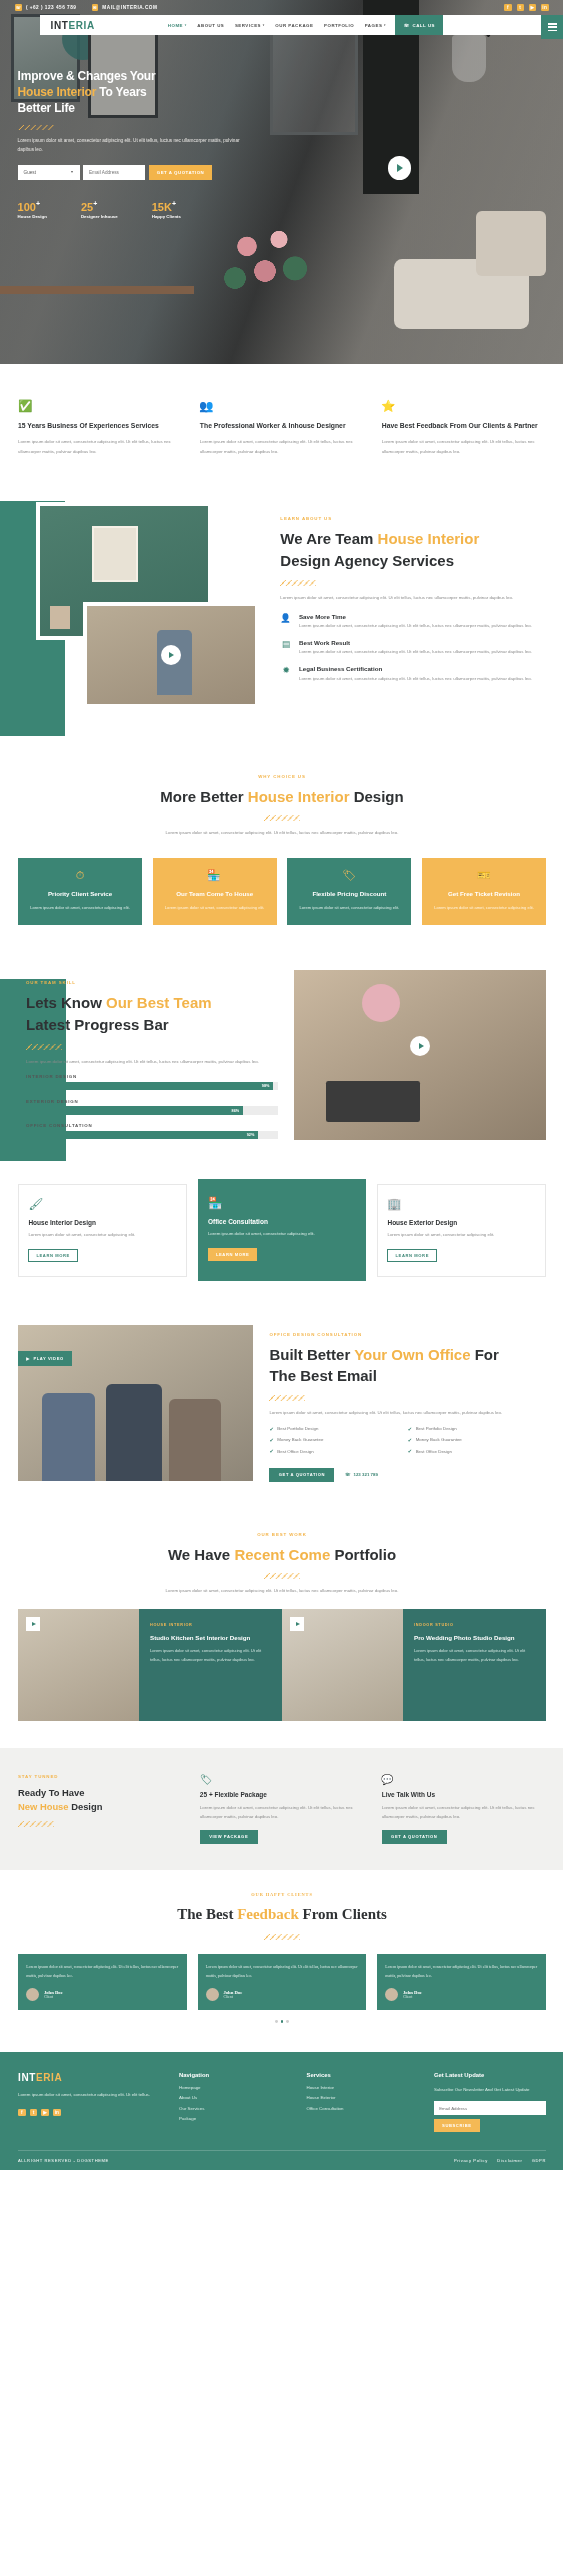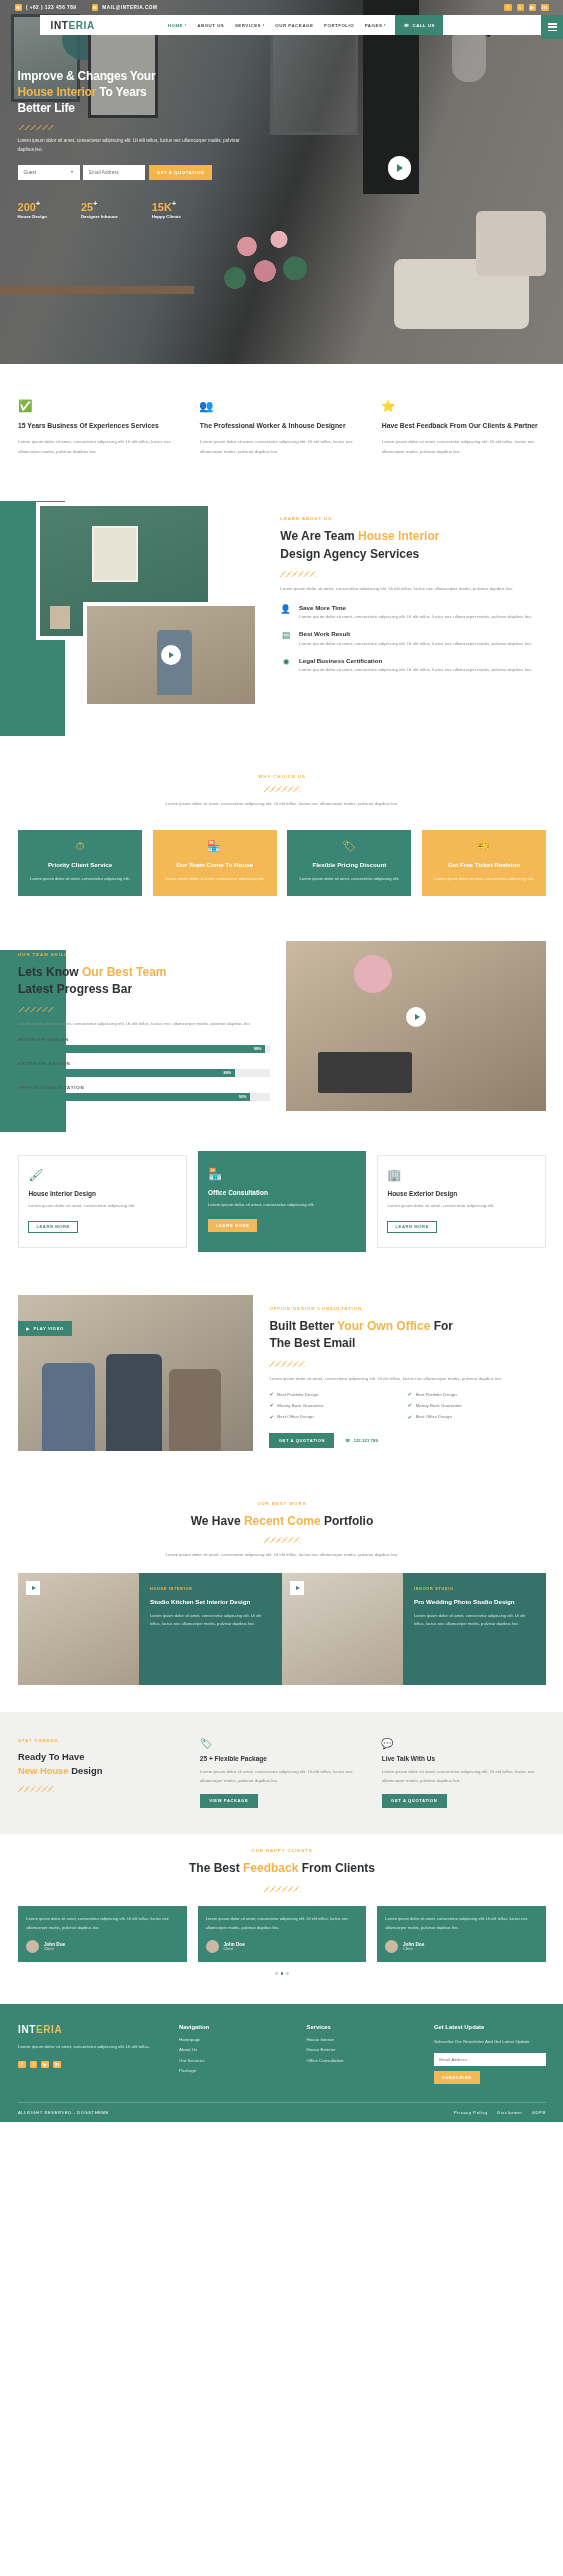--- a/index.html
+++ b/index.html
@@ -157,21 +157,21 @@
     background:linear-gradient(160deg,#b9ac96,#9a8c78); border:4.7px solid #fff;
   }
   .ai2 .person { position:absolute; left:70px; top:23.5px; width:35px; height:65px; background:#6c7f90; border-radius:4.7px 4.7px 0 0; }
   .ai2 .play {
     position:absolute; left:50%; top:50%; transform:translate(-50%,-50%);
     width:20px; height:20px; border-radius:50%; background:#fff; display:flex; align-items:center; justify-content:center;
   }
   .ai2 .play:after { content:""; border-left:5.3px solid #3b8574; border-top:3.5px solid transparent; border-bottom:3.5px solid transparent; margin-left:1.8px; }
   .about-txt { flex:1; padding-top:14px; }
   .eyebrow { font-size:4.4px; letter-spacing:0.9px; color:#f3b44a; font-weight:bold; margin-bottom:7px; }
-  .sect-h { font-size:12px; line-height:1.45; font-weight:bold; color:#2f3234; }
+  .sect-h { font-size:15px; line-height:1.45; font-weight:bold; color:#2f3234; }
   .lead { font-size:4.4px; color:#8b8b8b; line-height:2.1; margin-top:7px; }
   .about-list { margin-top:10.6px; }
   .ali { display:flex; gap:7px; margin-bottom:8.2px; }
   .ali .ic { color:#3b8574; font-size:8.8px; width:11.7px; flex:none; text-align:center; }
   .ali h4 { font-size:6.2px; font-weight:bold; color:#2f3234; margin-bottom:2.3px; }
   .ali p { font-size:4.4px; color:#8b8b8b; line-height:2; }
 
   
   .center { text-align:center; }
   .why { padding:26px 0 5.9px; }
@@ -186,21 +186,21 @@
   .c4.amber .ci { color:#3b8574; }
   .c4 h4 { font-size:6.2px; font-weight:bold; color:#fff; line-height:1.55; margin-bottom:5.3px; }
   .c4 p { font-size:4.1px; line-height:2; }
   .c4.green p { color:#d9ece6; }
   .c4.amber p { color:#fff3dd; }
 
   
   .skills { position:relative; padding:17.6px 0 29px; }
   .sk-bg { position:absolute; left:0; top:27px; width:66px; height:182px; background:#3b8574; }
   .sk-row { position:relative; display:flex; gap:16.4px; }
-  .sk-left { width:252px; padding-top:10.6px; }
+  .sk-left { width:252px; padding-top:10.6px;margin-left:8px; }
   .bar-block { margin-top:8.2px; }
   .bar-lbl { font-size:4.4px; font-weight:bold; letter-spacing:0.8px; color:#555; margin-bottom:2.9px; }
   .bar { height:8.2px; background:#ececec; position:relative; }
   .bar .fill { height:100%; background:#3b8574; display:flex; align-items:center; justify-content:flex-end; }
   .bar .pct { font-size:3.8px; color:#fff; padding-right:3.5px; font-weight:bold; }
   .sk-img { flex:1; height:170px; position:relative; background:linear-gradient(150deg,#cbb9a1,#8e7f6c); }
   .sk-img .laptop { position:absolute; left:32px; bottom:17.6px; width:94px; height:41px; background:#3b3b3b; border-radius:2.3px; }
   .sk-img .flower { position:absolute; left:68px; top:14px; width:38px; height:38px; border-radius:50%; background:#e5b0b8; }
   .sk-img .play {
     position:absolute; left:50%; top:45%; transform:translate(-50%,-50%);
@@ -268,21 +268,21 @@
   .cta-row { display:flex; gap:17.6px; }
   .cta-col { flex:1; }
   .cta h3 { font-size:9.4px; font-weight:bold; color:#2f3234; line-height:1.45; }
   .cta .hy { color:#f3b44a; }
   .cta-col .ci { font-size:10px; color:#3b8574; display:block; margin-bottom:5.9px; }
   .cta-col h4 { font-size:6.5px; font-weight:bold; color:#2f3234; margin-bottom:4.7px; }
   .cta-col.amber .ci { color:#f4b955; }
   .cta-col p { font-size:4.4px; color:#8b8b8b; line-height:2.1; margin-bottom:8.2px; }
 
   
-  .testi { padding:14px 0 29px; }
+  .testi { padding:22px 0 29px;font-family:Liberation Serif, serif; }
   .t-row { display:flex; gap:10.6px; margin-top:14px; }
   .tcard { flex:1; background:#3b8574; padding:9.4px 8.2px 8.2px; color:#fff; }
   .tcard p { font-size:4.1px; line-height:2.1; color:#dceae6; margin-bottom:8.2px; }
   .tmeta { display:flex; align-items:center; gap:4.7px; }
   .tavatar { width:13px; height:13px; border-radius:50%; background:#cbb9a2; flex:none; }
   .tname { font-size:4.7px; font-weight:bold; }
   .trole { font-size:3.8px; color:#cfe4df; }
   .dots { display:flex; gap:2.9px; justify-content:center; margin-top:10.6px; }
   .dot { width:2.9px; height:2.9px; border-radius:50%; background:#cfcfcf; }
   .dot.on { background:#3b8574; }
@@ -400,21 +400,21 @@
     <div class="heroform">
       <div class="sel">
         <span>Guest</span>
         <span style="font-size:3.5px">▼</span>
       </div>
       <input class="inp" placeholder="Email Address" style="">
       <div class="qbtn">GET A QUOTATION</div>
     </div>
     <div class="stats">
       <div class="stat">
-        <div class="num"><span>200</span><sup>+</sup></div>
+        <div class="num"><span>100</span><sup>+</sup></div>
         <div class="lbl">House Design</div>
       </div>
       <div class="stat">
         <div class="num"><span>25</span><sup>+</sup></div>
         <div class="lbl">Designer Inhouse</div>
       </div>
       <div class="stat">
         <div class="num"><span>15K</span><sup>+</sup></div>
         <div class="lbl">Happy Clients</div>
       </div>
@@ -489,20 +489,23 @@
           </div>
         </div>
       </div>
     </div>
   </div>
 </section>
 
 <div class="wrap">
   <section class="why center">
     <div class="eyebrow">WHY CHOICE US</div>
+    <h2 class="sect-h">
+      <span>More Better </span><span class="hy">House Interior</span><span> Design</span>
+    </h2>
     <div class="zig"></div>
     <p class="lead">Lorem ipsum dolor sit amet, consectetur adipiscing elit. Ut elit tellus, luctus nec ullamcorper mattis, pulvinar dapibus leo.</p>
   </section>
 
   <div class="cards4">
     <div class="c4 green">
       <span class="ci">⏱</span>
       <h4>Priority Client Service</h4>
       <p>Lorem ipsum dolor sit amet, consectetur adipiscing elit.</p>
     </div>

